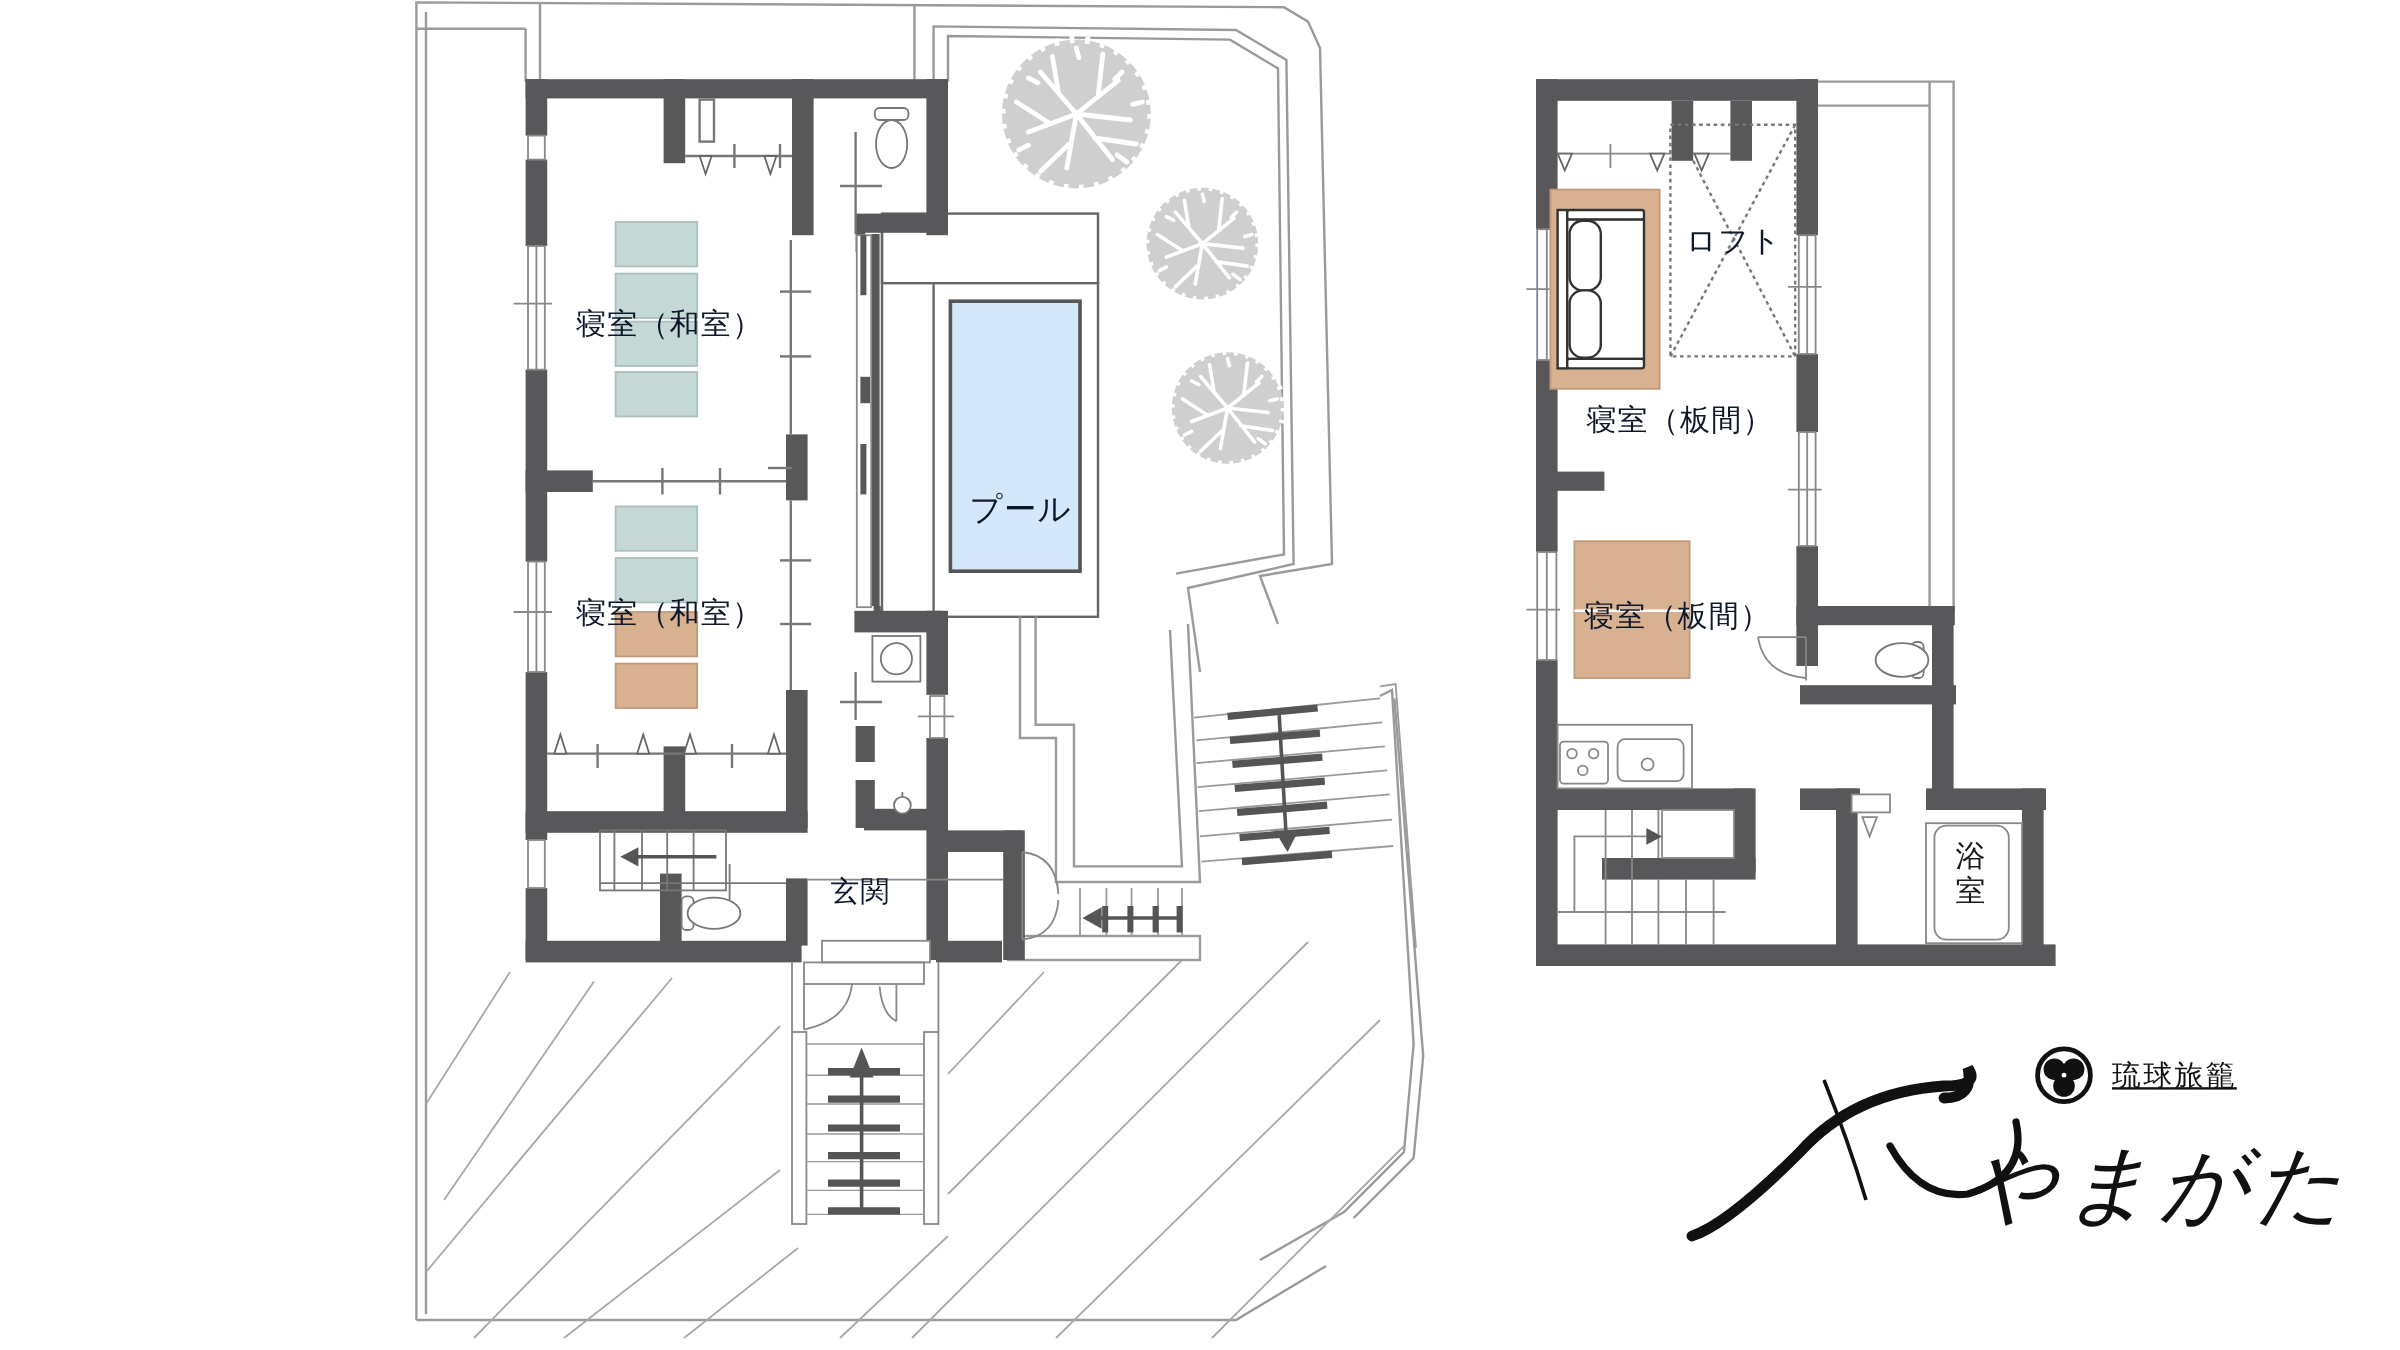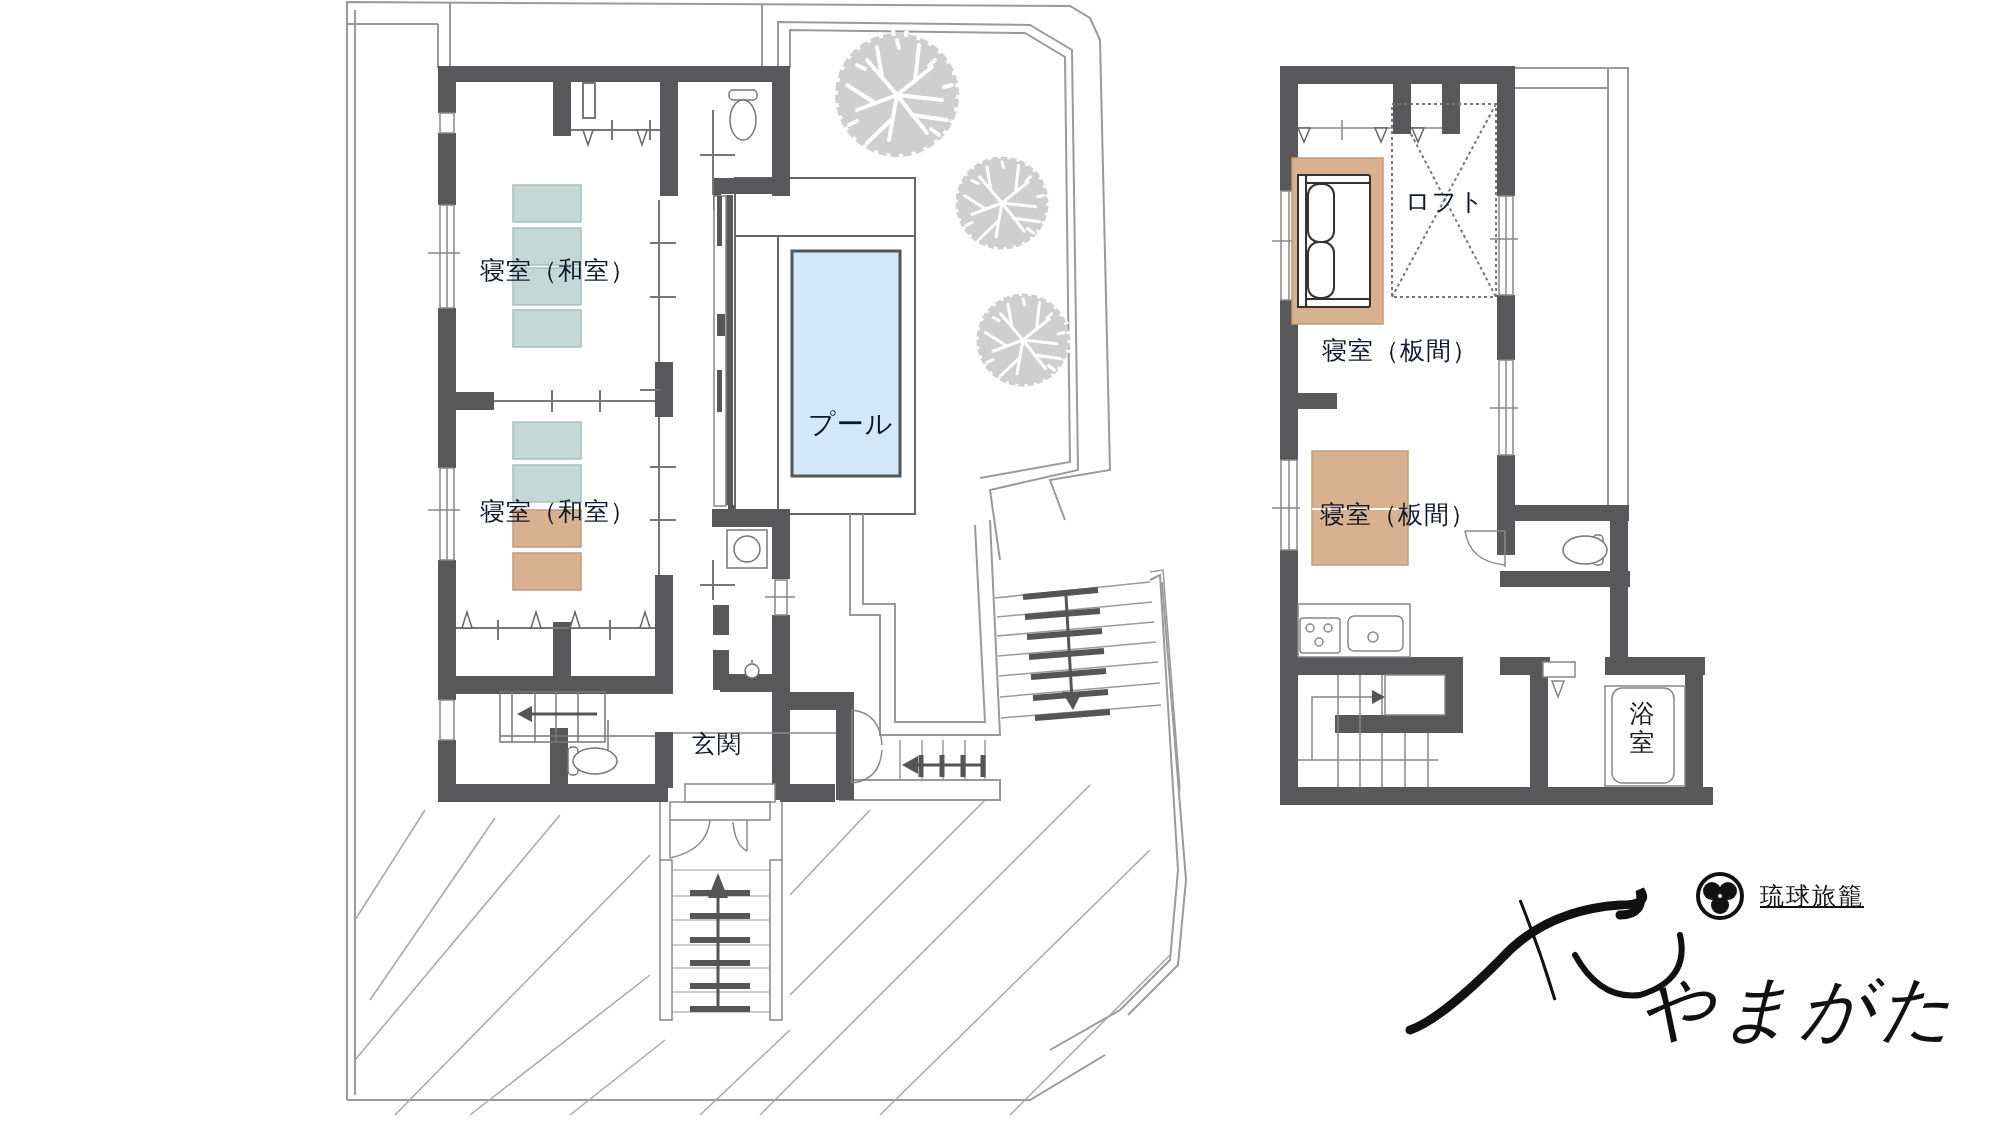--- a/index.html
+++ b/index.html
@@ -430,13 +430,13 @@
 
 <span class="lbl" style="left:1405px; top:189px;">ロフト</span>
 <span class="lbl" style="left:1322px; top:338px;">寝室（板間）</span>
 <span class="lbl" style="left:1320px; top:502px;">寝室（板間）</span>
 <div class="lbl-v" style="left:1628px; top:700px;">
   <div>浴</div>
   <div>室</div>
 </div>
 
 <span class="brand-sub">琉球旅籠</span>
-<span class="brand-main" style="left:1640px; top:961px;">やまがた</span>
+<span class="brand-main" style="left:1640px; top:940px;">やまがた</span>
 
 </body></html>

